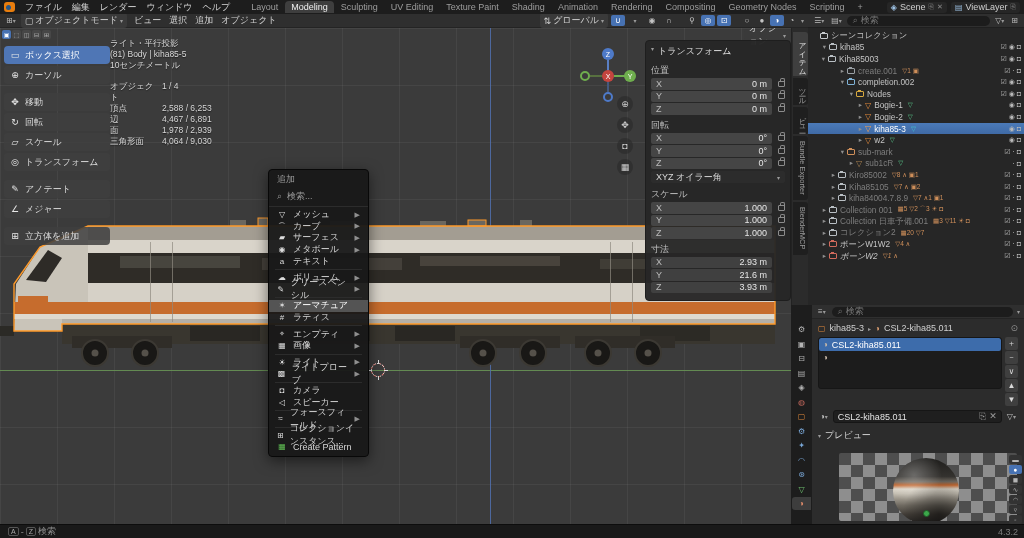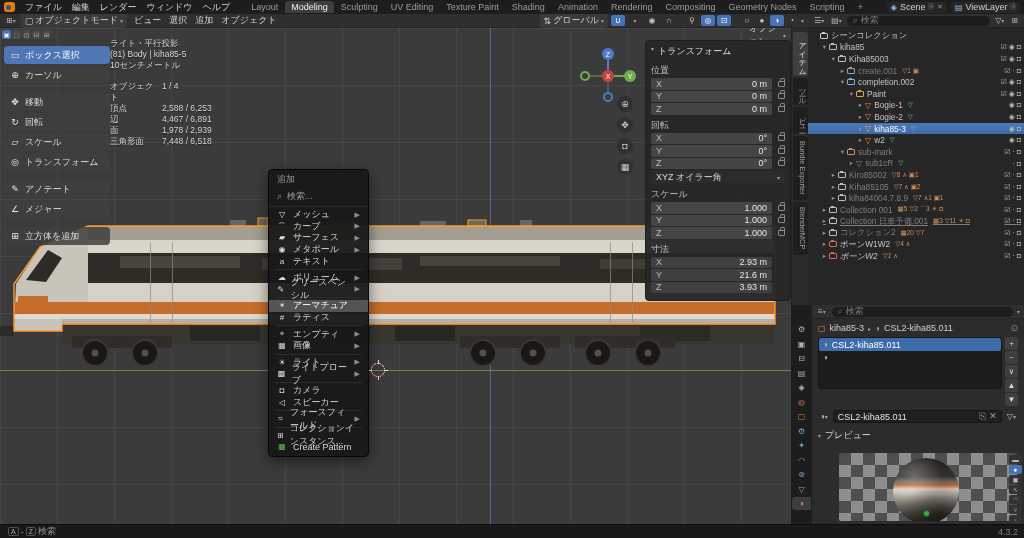--- a/index.html
+++ b/index.html
@@ -442,21 +442,21 @@
             <span>4,467 / 6,891</span>
           </div>
 
           <div class="srow">
             <span class="sk">面</span>
             <span>1,978 / 2,939</span>
           </div>
 
           <div class="srow">
             <span class="sk">三角形面</span>
-            <span>7,448 / 6,518</span>
+            <span>4,064 / 9,030</span>
           </div>
         </div>
     </div>
 
     <div id="gizmo">
       <div class="gz-line" style="left:29px;top:14px;width:2px;height:14px;background:#5a7fc4"></div>
       <div class="gz-line" style="left:36px;top:29px;width:12px;height:2px;background:#6fae4e"></div>
       <div class="gz-line" style="left:12px;top:29px;width:12px;height:2px;background:#57703f"></div>
       <div class="gz-line" style="left:29px;top:34px;width:2px;height:12px;background:#45597e"></div>
       <span class="ball" style="left:24px;top:24px;background:#c4453f">X</span>
@@ -766,21 +766,21 @@
         <div class="orow" style="padding-left: 12px;">
           <span class="arr">▾</span>
           <span class="cbox" style="color: rgb(185, 191, 196);"></span>
 
           <span class="ellipsis">kiha85</span>
           <span class="obadges"></span>
           <span class="otoggles">☑ ◉ ◘</span>
         </div>
 
 
-        <div class="orow" style="padding-left: 21px;">
+        <div class="orow" style="padding-left: 11px;">
           <span class="arr">▾</span>
           <span class="cbox" style="color: rgb(185, 191, 196);"></span>
 
           <span class="ellipsis">Kiha85003</span>
           <span class="obadges"></span>
           <span class="otoggles">☑ ◉ ◘</span>
         </div>
 
         <div class="orow dim" style="padding-left: 30px;">
           <span class="arr">▸</span>
@@ -797,21 +797,21 @@
 
           <span class="ellipsis">completion.002</span>
           <span class="obadges"></span>
           <span class="otoggles">☑ ◉ ◘</span>
         </div>
 
         <div class="orow" style="padding-left: 39px;">
           <span class="arr">▾</span>
           <span class="cbox" style="color: rgb(216, 169, 63);"></span>
 
-          <span class="ellipsis">Paint</span>
+          <span class="ellipsis">Nodes</span>
           <span class="obadges"></span>
           <span class="otoggles">☑ ◉ ◘</span>
         </div>
 
         <div class="orow" style="padding-left: 48px;">
           <span class="arr">▸</span>
 
           <span class="tri" style="color: rgb(224, 136, 58);">▽</span>
           <span class="ellipsis">Bogie-1</span>
           <span class="obadges" style="color: rgb(86, 194, 135);">▽</span>
@@ -892,21 +892,21 @@
 
         <div class="orow dim" style="padding-left: 12px;">
           <span class="arr">▸</span>
           <span class="cbox" style="color: rgb(185, 191, 196);"></span>
 
           <span class="ellipsis">Collection 001</span>
           <span class="obadges" style="color: rgb(207, 143, 90);">▦5 ▽2 ⌒3 ☀ ◘</span>
           <span class="otoggles">☑ · ◘</span>
         </div>
 
-        <div class="orow dim" style="padding-left: 12px; text-decoration: underline;">
+        <div class="orow dim" style="padding-left: 12px;">
           <span class="arr">▸</span>
           <span class="cbox" style="color: rgb(185, 191, 196);"></span>
 
           <span class="ellipsis">Collection 日車予備.001</span>
           <span class="obadges" style="color: rgb(207, 143, 90);">▦3 ▽11 ☀ ◘</span>
           <span class="otoggles">☑ · ◘</span>
         </div>
 
         <div class="orow dim" style="padding-left: 12px;">
           <span class="arr">▸</span>

